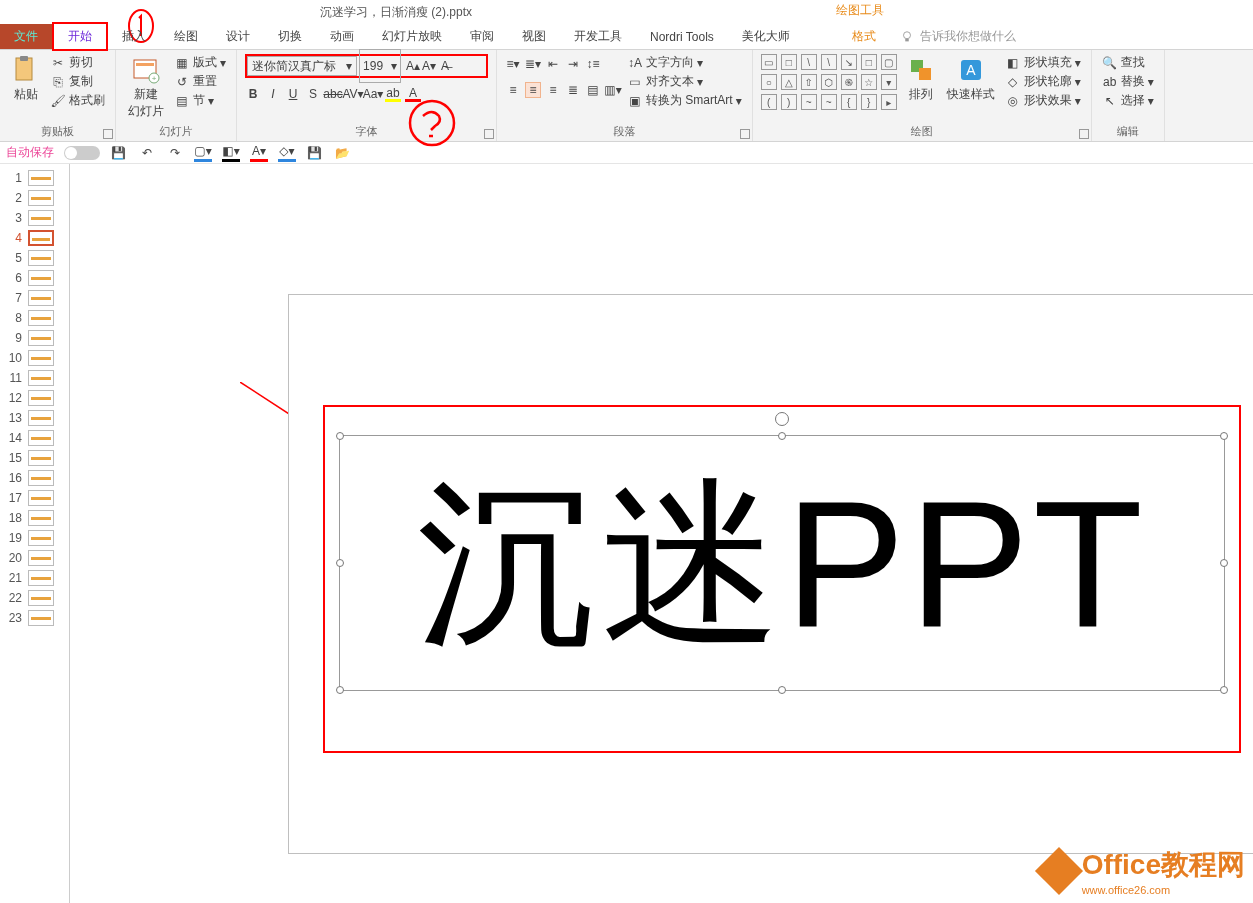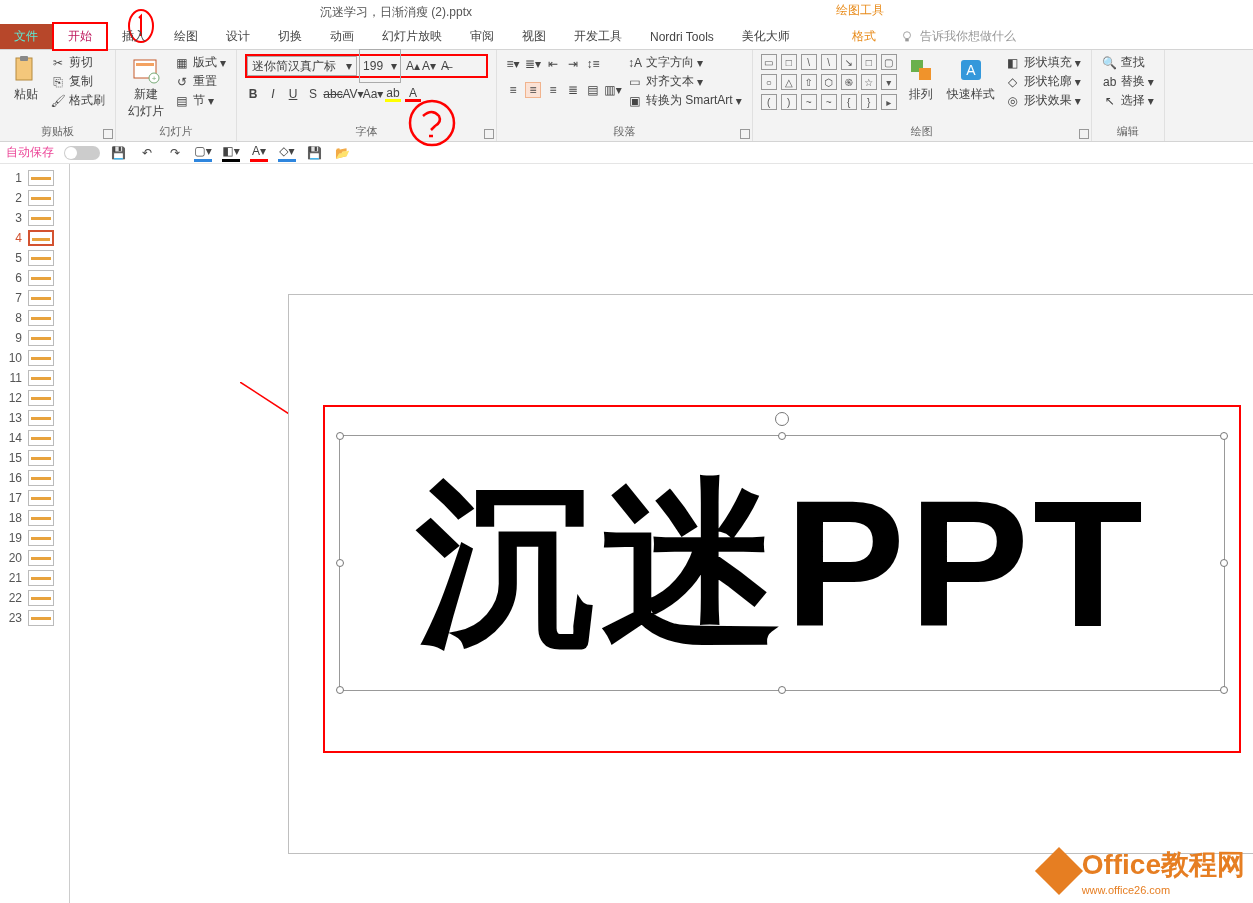--- a/index.html
+++ b/index.html
@@ -8,21 +8,21 @@
 
 .titlebar { height: 24px; display: flex; align-items: center; }
 .title-left { width: 310px; }
 .title-center { flex: 1; text-align: left; padding-left: 10px; color: #555; }
 .title-tool { width: 100px; text-align: center; color: #e88b1a; position: absolute; left: 810px; top: 2px; }
 
 
 .tabs { height: 26px; display: flex; align-items: center; border-bottom: 1px solid #d4d4d4; position: relative; }
 .tab { padding: 4px 14px; cursor: pointer; color: #444; }
 .tab.file { background: #b7472a; color: #5eead4; }
-.tab.active { border: 2px solid red; color: #be185d; }
+.tab.active { border: 2px solid red; color: #6d28d9; }
 .tab.format { color: #e88b1a; position: absolute; left: 838px; }
 .tellme { position: absolute; left: 900px; display: flex; align-items: center; color: #999; gap: 6px; }
 .tellme svg { width: 14px; height: 14px; }
 
 
 .ribbon { display: flex; border-bottom: 1px solid #d4d4d4; background: #f3f3f3; height: 92px; }
 .group { border-right: 1px solid #e0e0e0; padding: 4px 8px 2px 8px; display: flex; flex-direction: column; justify-content: space-between; position: relative; }
 .group-body { display: flex; gap: 4px; align-items: flex-start; }
 .group-label { text-align: center; color: #666; font-size: 11px; padding-top: 2px; }
 .launcher { position: absolute; right: 2px; bottom: 2px; width: 10px; height: 10px; border: 1px solid #999; }
@@ -57,21 +57,21 @@
 .thumb.sel .mini { border: 2px solid #d35230; }
 .thumb.sel .num { color: #d35230; }
 .mini .bar { position: absolute; left: 2px; right: 2px; top: 6px; height: 3px; background: #e8a23c; }
 
 .canvas-area { flex: 1; position: relative; background: #fff; }
 .slide { position: absolute; left: 218px; top: 130px; width: 985px; height: 560px; border: 1px solid #bfbfbf; background: #fff; }
 .redbox { position: absolute; left: 34px; top: 110px; width: 918px; height: 348px; border: 2px solid red; }
 .textframe { position: absolute; left: 50px; top: 140px; width: 886px; height: 256px; border: 1px solid #999; }
 .handle { width: 8px; height: 8px; background: #fff; border: 1px solid #777; border-radius: 50%; position: absolute; }
 .rot { width: 14px; height: 14px; border: 1px solid #777; border-radius: 50%; position: absolute; left: 50%; top: -24px; margin-left: -7px; }
-.bigtext { font-size: 180px; font-weight: 700; letter-spacing: 4px; color: #000; text-align: center; line-height: 256px; font-family: "SimHei", sans-serif; }
+.bigtext { font-size: 180px; font-weight: 400; letter-spacing: 4px; color: #000; text-align: center; line-height: 256px; font-family: "SimHei", sans-serif; }
 
 .arrow-line { position: absolute; left: 170px; top: 218px; width: 90px; height: 60px; }
 
 .anno1 { position: absolute; left: 127px; top: 8px; width: 28px; height: 36px; }
 .anno2 { position: absolute; left: 407px; top: 98px; width: 50px; height: 50px; }
 
 .watermark { position: absolute; right: 8px; bottom: 8px; display: flex; align-items: center; gap: 6px; }
 .watermark .logo { width: 34px; height: 34px; background: #e67e22; transform: rotate(45deg); display: flex; align-items: center; justify-content: center; }
 .watermark .txt1 { color: #e67e22; font-weight: bold; font-size: 28px; }
 .watermark .txt2 { color: #e67e22; font-size: 11px; }

